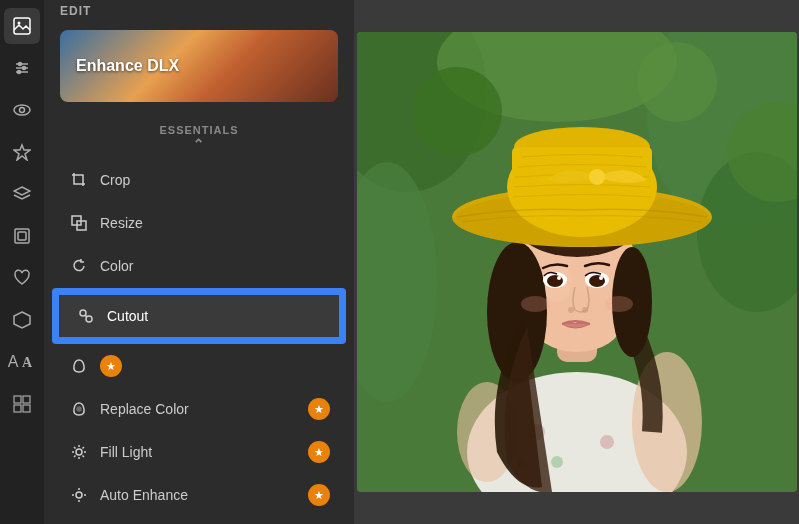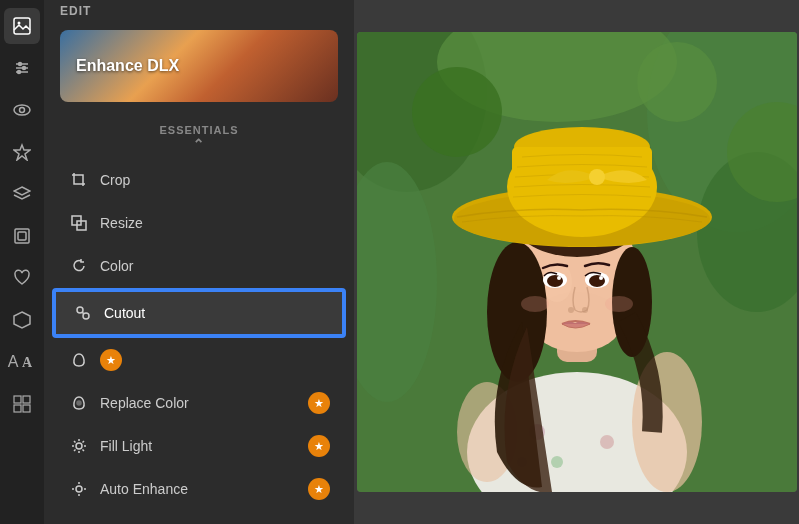--- a/index.html
+++ b/index.html
@@ -110,21 +110,21 @@
       display: flex;
       align-items: center;
       padding: 10px 16px 10px 16px;
       cursor: pointer;
       border-radius: 4px;
       margin: 1px 8px;
       position: relative;
     }
     .menu-item.active {
       background: #3a3a3a;
-      border: 4px solid #3b82f6;
+      border: 7px solid #3b82f6;
     }
     .menu-item-icon {
       width: 22px;
       height: 22px;
       display: flex;
       align-items: center;
       justify-content: center;
       margin-right: 10px;
       color: #ccc;
       font-size: 15px;

